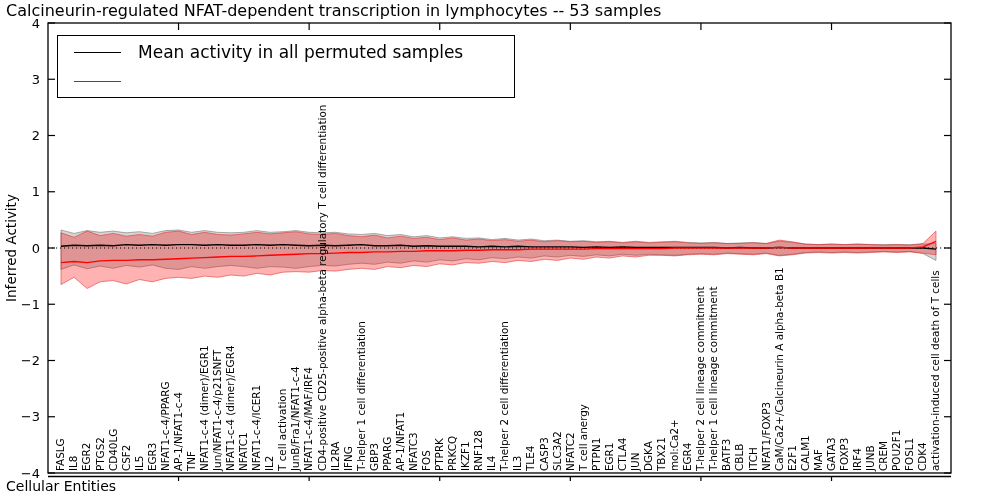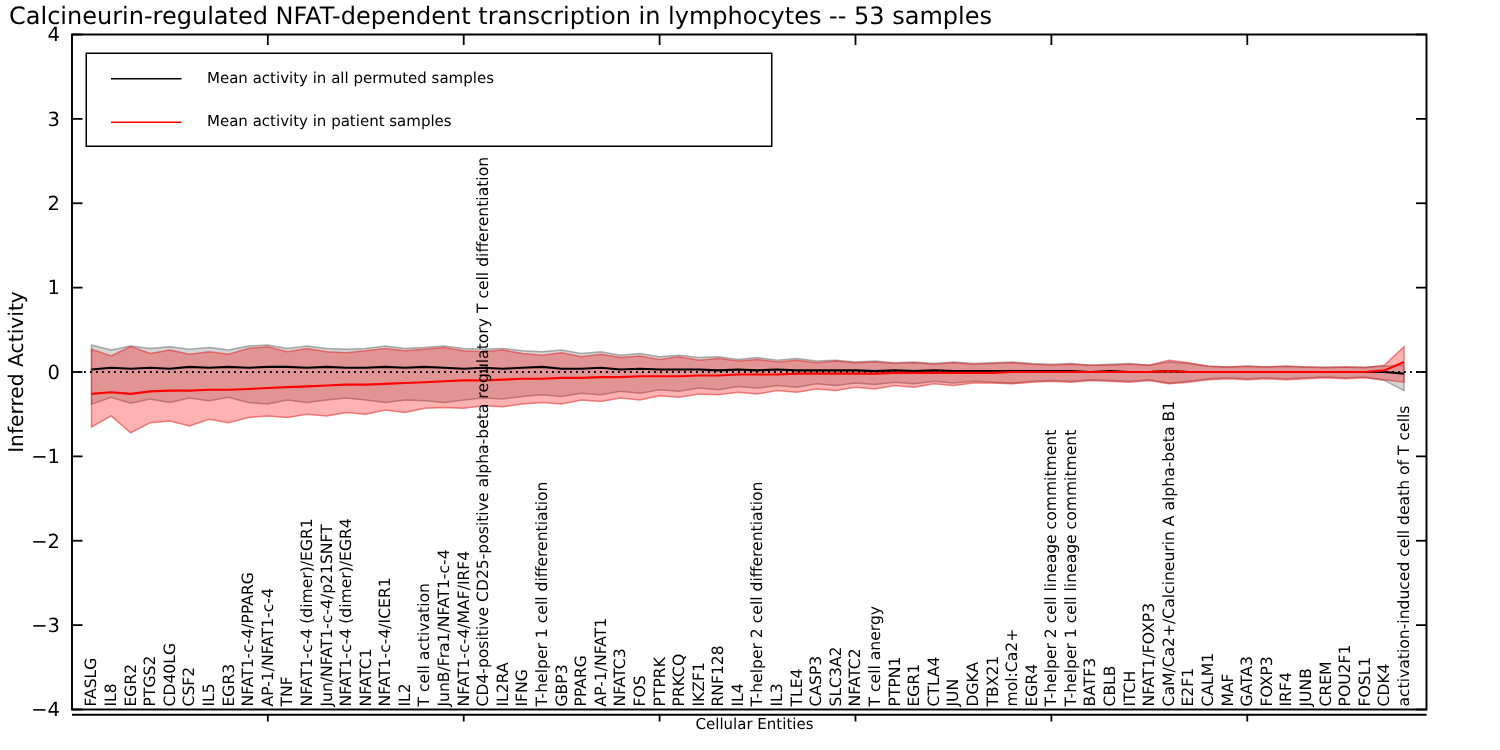--- a/index.html
+++ b/index.html
@@ -11,32 +11,32 @@
   .figure svg{position:absolute;left:0;top:0;}
   .chart-title{
     position:absolute;top:1px;left:6px;width:994px;text-align:left;
     font-size:16px;white-space:nowrap;
   }
   .ylabel{
     position:absolute;top:248px;left:11px;transform:translate(-50%,-50%) rotate(-90deg);
     font-size:13.5px;white-space:nowrap;
   }
   .xlabel{
-    position:absolute;top:478px;left:6px;width:994px;text-align:center;
-    font-size:10px;
+    position:absolute;top:478px;left:6px;width:994px;
+    font-size:14px;
   }
   .legend{
     position:absolute;left:57px;top:35px;width:458px;height:63px;
     background:#fff;border:1.3px solid #000;box-sizing:border-box;
     display:flex;flex-direction:column;justify-content:space-evenly;
     padding-left:16px;z-index:3;
   }
   .legend-row{display:flex;align-items:center;height:26px;}
   .legend-swatch{width:47px;height:0;border-top:1.7px solid #000;margin-right:17px;flex:none;}
-  .legend-label{font-size:10px;white-space:nowrap;}
+  .legend-label{font-size:17px;white-space:nowrap;}
 </style>
 </head>
 <body>
 
 <div class="figure">
   <svg id="chart-svg" width="1000" height="500">
       <path d="M61.0,230.0L74.1,233.4L87.1,230.6L100.2,232.3L113.2,231.1L126.3,232.8L139.4,231.7L152.4,233.4L165.5,230.6L178.5,230.0L191.6,232.3L204.7,230.6L217.7,232.3L230.8,232.8L243.8,232.3L256.9,230.6L270.0,232.3L283.0,231.7L296.1,230.6L309.1,232.3L322.2,232.8L335.3,232.3L348.3,233.9L361.4,234.5L374.4,233.4L387.5,235.6L400.6,234.5L413.6,236.8L426.7,235.6L439.7,237.9L452.8,236.8L465.9,238.4L478.9,237.9L492.0,239.6L505.0,238.4L518.1,240.1L531.1,239.0L544.2,240.7L557.3,240.1L570.3,241.3L583.4,240.7L596.4,241.8L609.5,241.3L622.6,242.4L635.6,241.3L648.7,242.4L661.7,241.8L674.8,241.3L687.9,242.4L700.9,242.9L714.0,242.4L727.0,243.5L740.1,242.9L753.2,242.4L766.2,243.5L779.3,241.3L792.3,242.4L805.4,244.1L818.5,244.6L831.5,244.1L844.6,244.6L857.6,244.1L870.7,244.6L883.8,244.6L896.8,244.6L909.9,244.6L922.9,244.1L936.0,243.5L936.0,260.4L922.9,253.6L909.9,251.4L896.8,251.9L883.8,251.4L870.7,251.9L857.6,252.5L844.6,251.9L831.5,252.5L818.5,251.9L805.4,252.5L792.3,254.2L779.3,255.3L766.2,253.1L753.2,254.2L740.1,253.6L727.0,253.1L714.0,254.2L700.9,253.6L687.9,254.2L674.8,255.3L661.7,254.8L648.7,254.2L635.6,255.3L622.6,254.2L609.5,255.9L596.4,254.8L583.4,256.4L570.3,255.3L557.3,257.0L544.2,255.9L531.1,258.1L518.1,257.0L505.0,258.7L492.0,257.6L478.9,259.8L465.9,258.7L452.8,260.9L439.7,259.8L426.7,262.1L413.6,260.9L400.6,263.2L387.5,262.1L374.4,264.3L361.4,263.2L348.3,264.3L335.3,266.0L322.2,265.4L309.1,266.6L296.1,268.3L283.0,267.1L270.0,266.6L256.9,268.3L243.8,266.6L230.8,265.4L217.7,266.6L204.7,268.3L191.6,266.6L178.5,269.4L165.5,268.3L152.4,264.9L139.4,267.1L126.3,265.4L113.2,268.3L100.2,266.0L87.1,268.8L74.1,264.9L61.0,269.4Z" fill="rgba(128,128,128,0.33)" stroke="rgba(110,110,110,0.55)" stroke-width="1"></path>
       <path d="M61.0,232.8L74.1,237.3L87.1,231.1L100.2,235.6L113.2,233.4L126.3,236.2L139.4,234.5L152.4,236.2L165.5,232.3L178.5,231.1L191.6,234.5L204.7,232.3L217.7,234.5L230.8,235.1L243.8,233.9L256.9,232.3L270.0,233.9L283.0,232.8L296.1,231.7L309.1,233.9L322.2,234.5L335.3,233.4L348.3,235.6L361.4,236.8L374.4,235.1L387.5,237.9L400.6,236.2L413.6,238.4L426.7,237.3L439.7,239.6L452.8,237.9L465.9,240.1L478.9,239.0L492.0,240.7L505.0,239.6L518.1,241.3L531.1,240.1L544.2,241.8L557.3,240.7L570.3,241.8L583.4,241.3L596.4,242.4L609.5,241.8L622.6,242.9L635.6,241.8L648.7,242.9L661.7,242.4L674.8,241.8L687.9,242.9L700.9,243.5L714.0,242.9L727.0,243.5L740.1,243.5L753.2,242.9L766.2,243.5L779.3,240.1L792.3,241.8L805.4,244.1L818.5,244.6L831.5,244.1L844.6,244.6L857.6,244.1L870.7,244.6L883.8,245.2L896.8,244.6L909.9,245.2L922.9,243.5L936.0,231.1L936.0,254.8L922.9,253.1L909.9,251.9L896.8,252.5L883.8,251.9L870.7,252.5L857.6,253.1L844.6,252.5L831.5,253.1L818.5,252.5L805.4,253.1L792.3,254.8L779.3,255.9L766.2,253.6L753.2,254.8L740.1,254.2L727.0,253.6L714.0,254.8L700.9,254.2L687.9,254.8L674.8,255.9L661.7,255.3L648.7,255.3L635.6,257.0L622.6,255.9L609.5,258.1L596.4,257.0L583.4,259.3L570.3,258.1L557.3,260.4L544.2,259.3L531.1,261.5L518.1,260.4L505.0,262.6L492.0,261.5L478.9,263.2L465.9,262.6L452.8,264.9L439.7,263.8L426.7,266.6L413.6,265.4L400.6,267.7L387.5,266.6L374.4,269.4L361.4,268.3L348.3,269.4L335.3,271.1L322.2,270.5L309.1,272.2L296.1,271.6L283.0,272.2L270.0,275.0L256.9,273.3L243.8,276.1L230.8,275.0L217.7,277.3L204.7,276.1L191.6,278.4L178.5,277.3L165.5,278.4L152.4,281.8L139.4,279.5L126.3,284.0L113.2,280.6L100.2,281.8L87.1,288.5L74.1,277.3L61.0,284.6Z" fill="rgba(255,0,0,0.30)" stroke="rgba(225,40,40,0.55)" stroke-width="1"></path>
       <line x1="48" y1="248" x2="951" y2="248" stroke="#000" stroke-width="1.2" stroke-dasharray="1.2 2.8"></line>
       <polyline points="61.0,246.3 74.1,245.2 87.1,245.8 100.2,245.2 113.2,245.8 126.3,244.6 139.4,245.2 152.4,244.6 165.5,245.2 178.5,244.6 191.6,244.6 204.7,245.2 217.7,244.6 230.8,245.2 243.8,245.2 256.9,244.6 270.0,245.2 283.0,244.6 296.1,245.2 309.1,245.8 322.2,245.2 335.3,245.8 348.3,245.2 361.4,244.6 374.4,245.8 387.5,245.8 400.6,245.2 413.6,246.3 426.7,245.8 439.7,246.3 452.8,246.3 465.9,246.3 478.9,246.9 492.0,246.3 505.0,246.9 518.1,246.3 531.1,246.9 544.2,246.9 557.3,246.9 570.3,246.9 583.4,247.4 596.4,246.9 609.5,247.4 622.6,246.9 635.6,247.4 648.7,247.4 661.7,247.4 674.8,247.4 687.9,247.4 700.9,247.4 714.0,247.4 727.0,248.0 740.1,247.4 753.2,248.0 766.2,248.0 779.3,247.4 792.3,248.0 805.4,248.0 818.5,248.0 831.5,248.0 844.6,248.0 857.6,248.0 870.7,248.0 883.8,248.0 896.8,248.0 909.9,248.0 922.9,248.0 936.0,249.1" fill="none" stroke="#000000" stroke-width="1.4"></polyline>
@@ -156,16 +156,15 @@
   <div class="ylabel">Inferred Activity</div>
   <div class="xlabel">Cellular Entities</div>
 
   <div class="legend">
     <div class="legend-row">
       <span class="legend-swatch" style="border-top-color: rgb(0, 0, 0);"></span>
       <span class="legend-label">Mean activity in all permuted samples</span>
     </div>
     <div class="legend-row">
       <span class="legend-swatch" style="border-top-color: rgb(255, 0, 0);"></span>
-      <span class="legend-label">Mean activity in patient samples</span>
     </div>
   </div>
 </div>
 
 </body></html>

